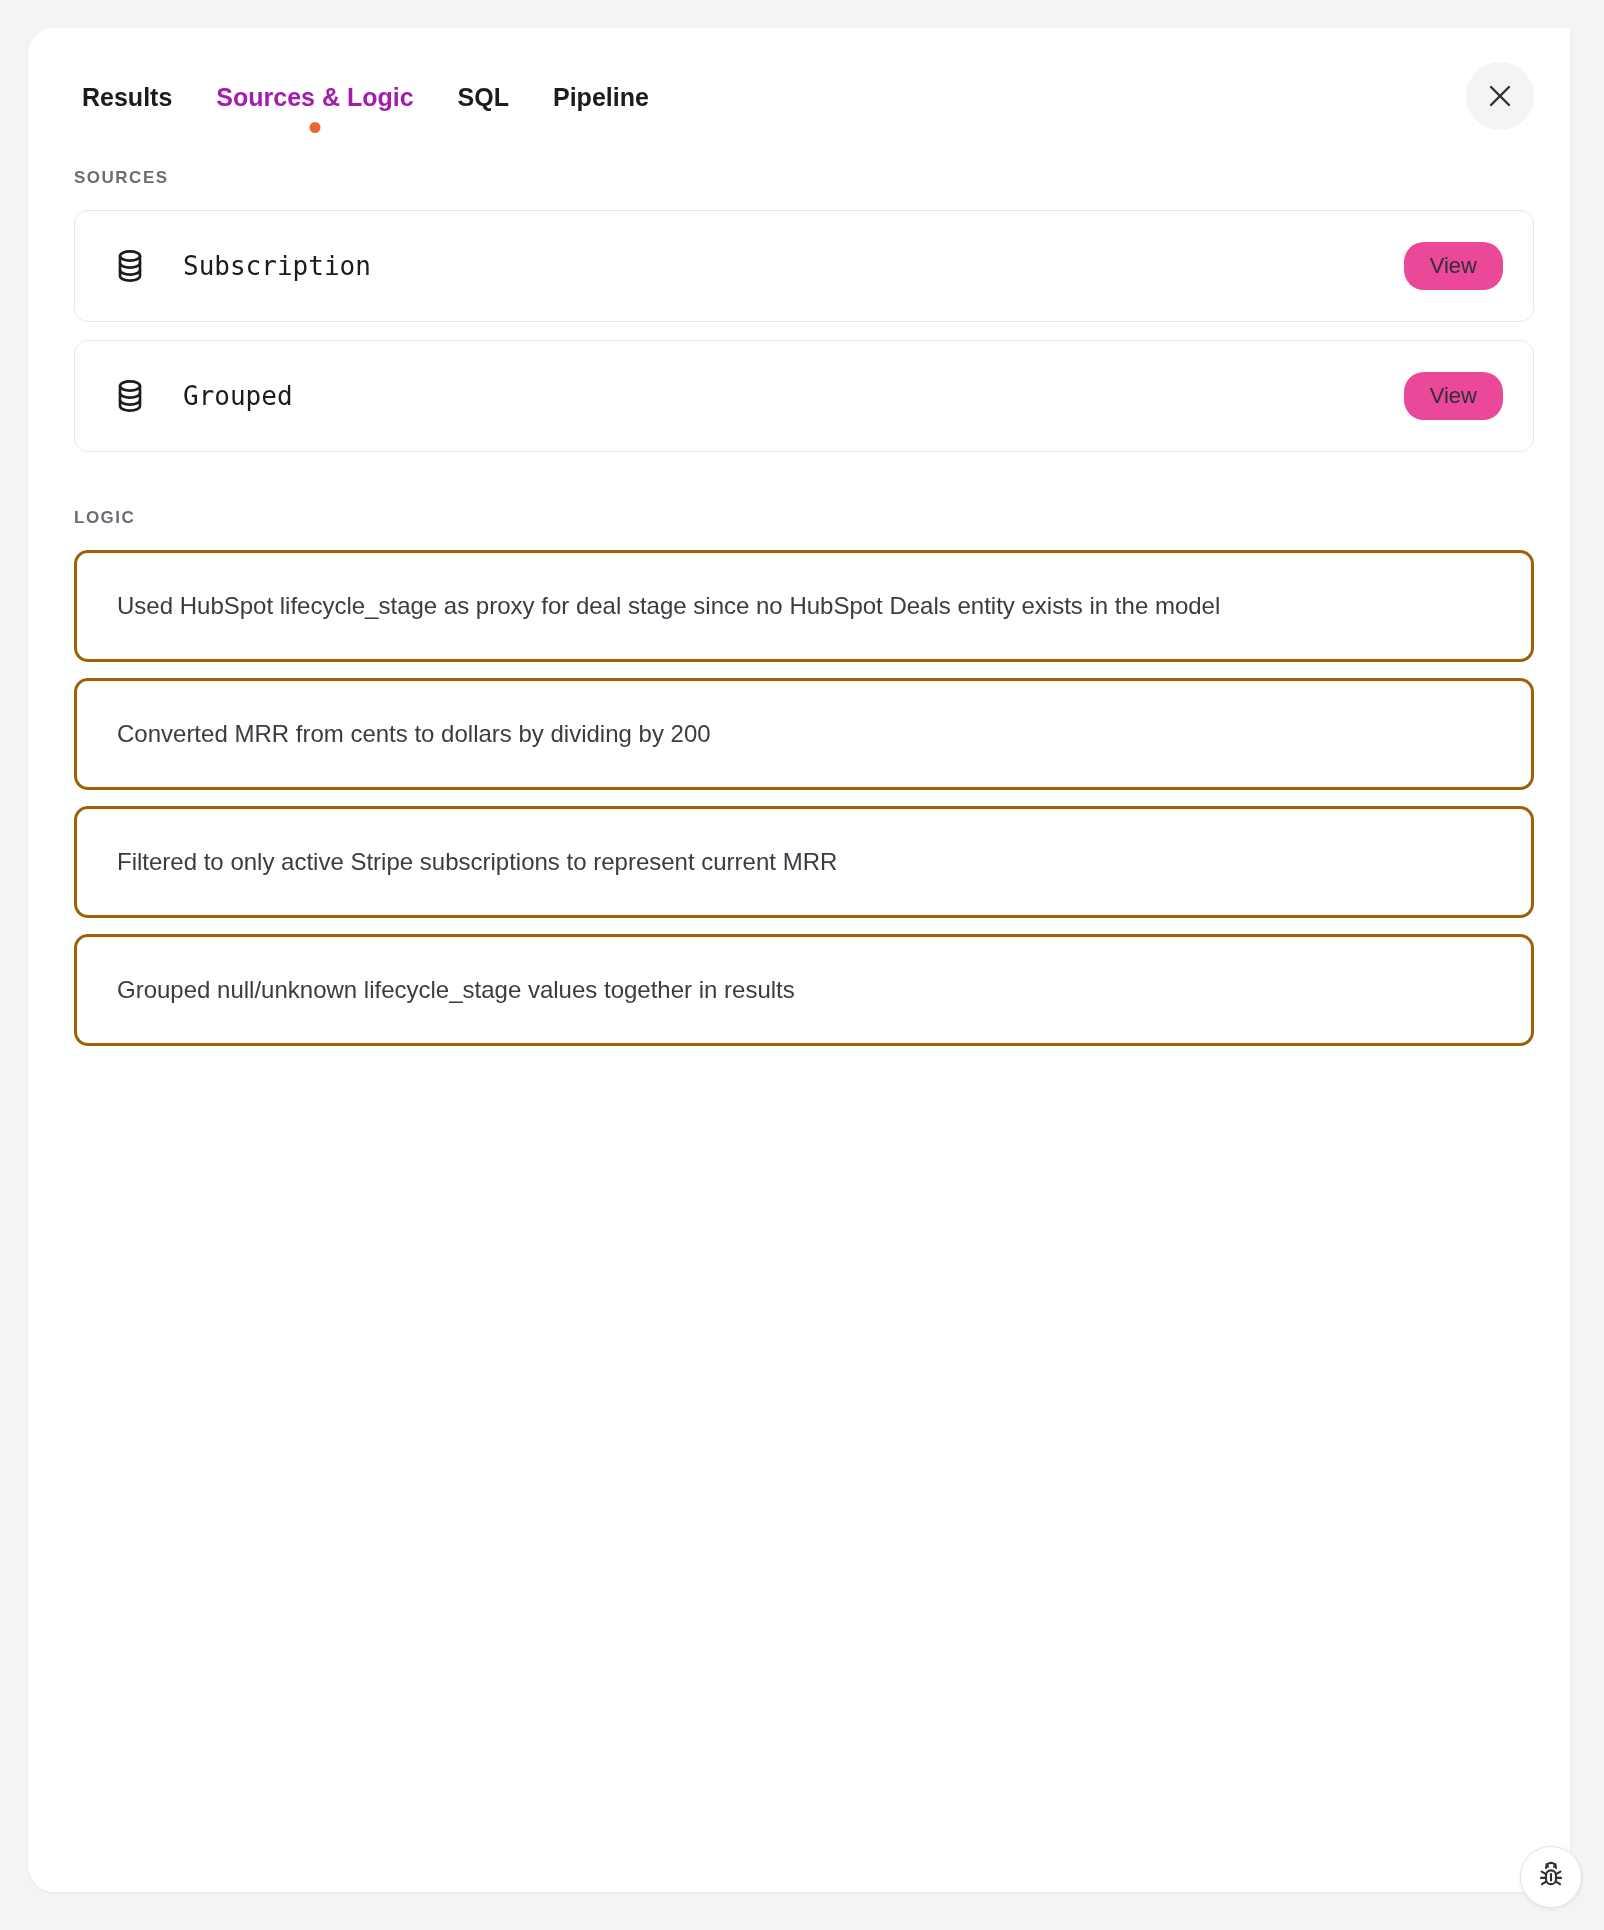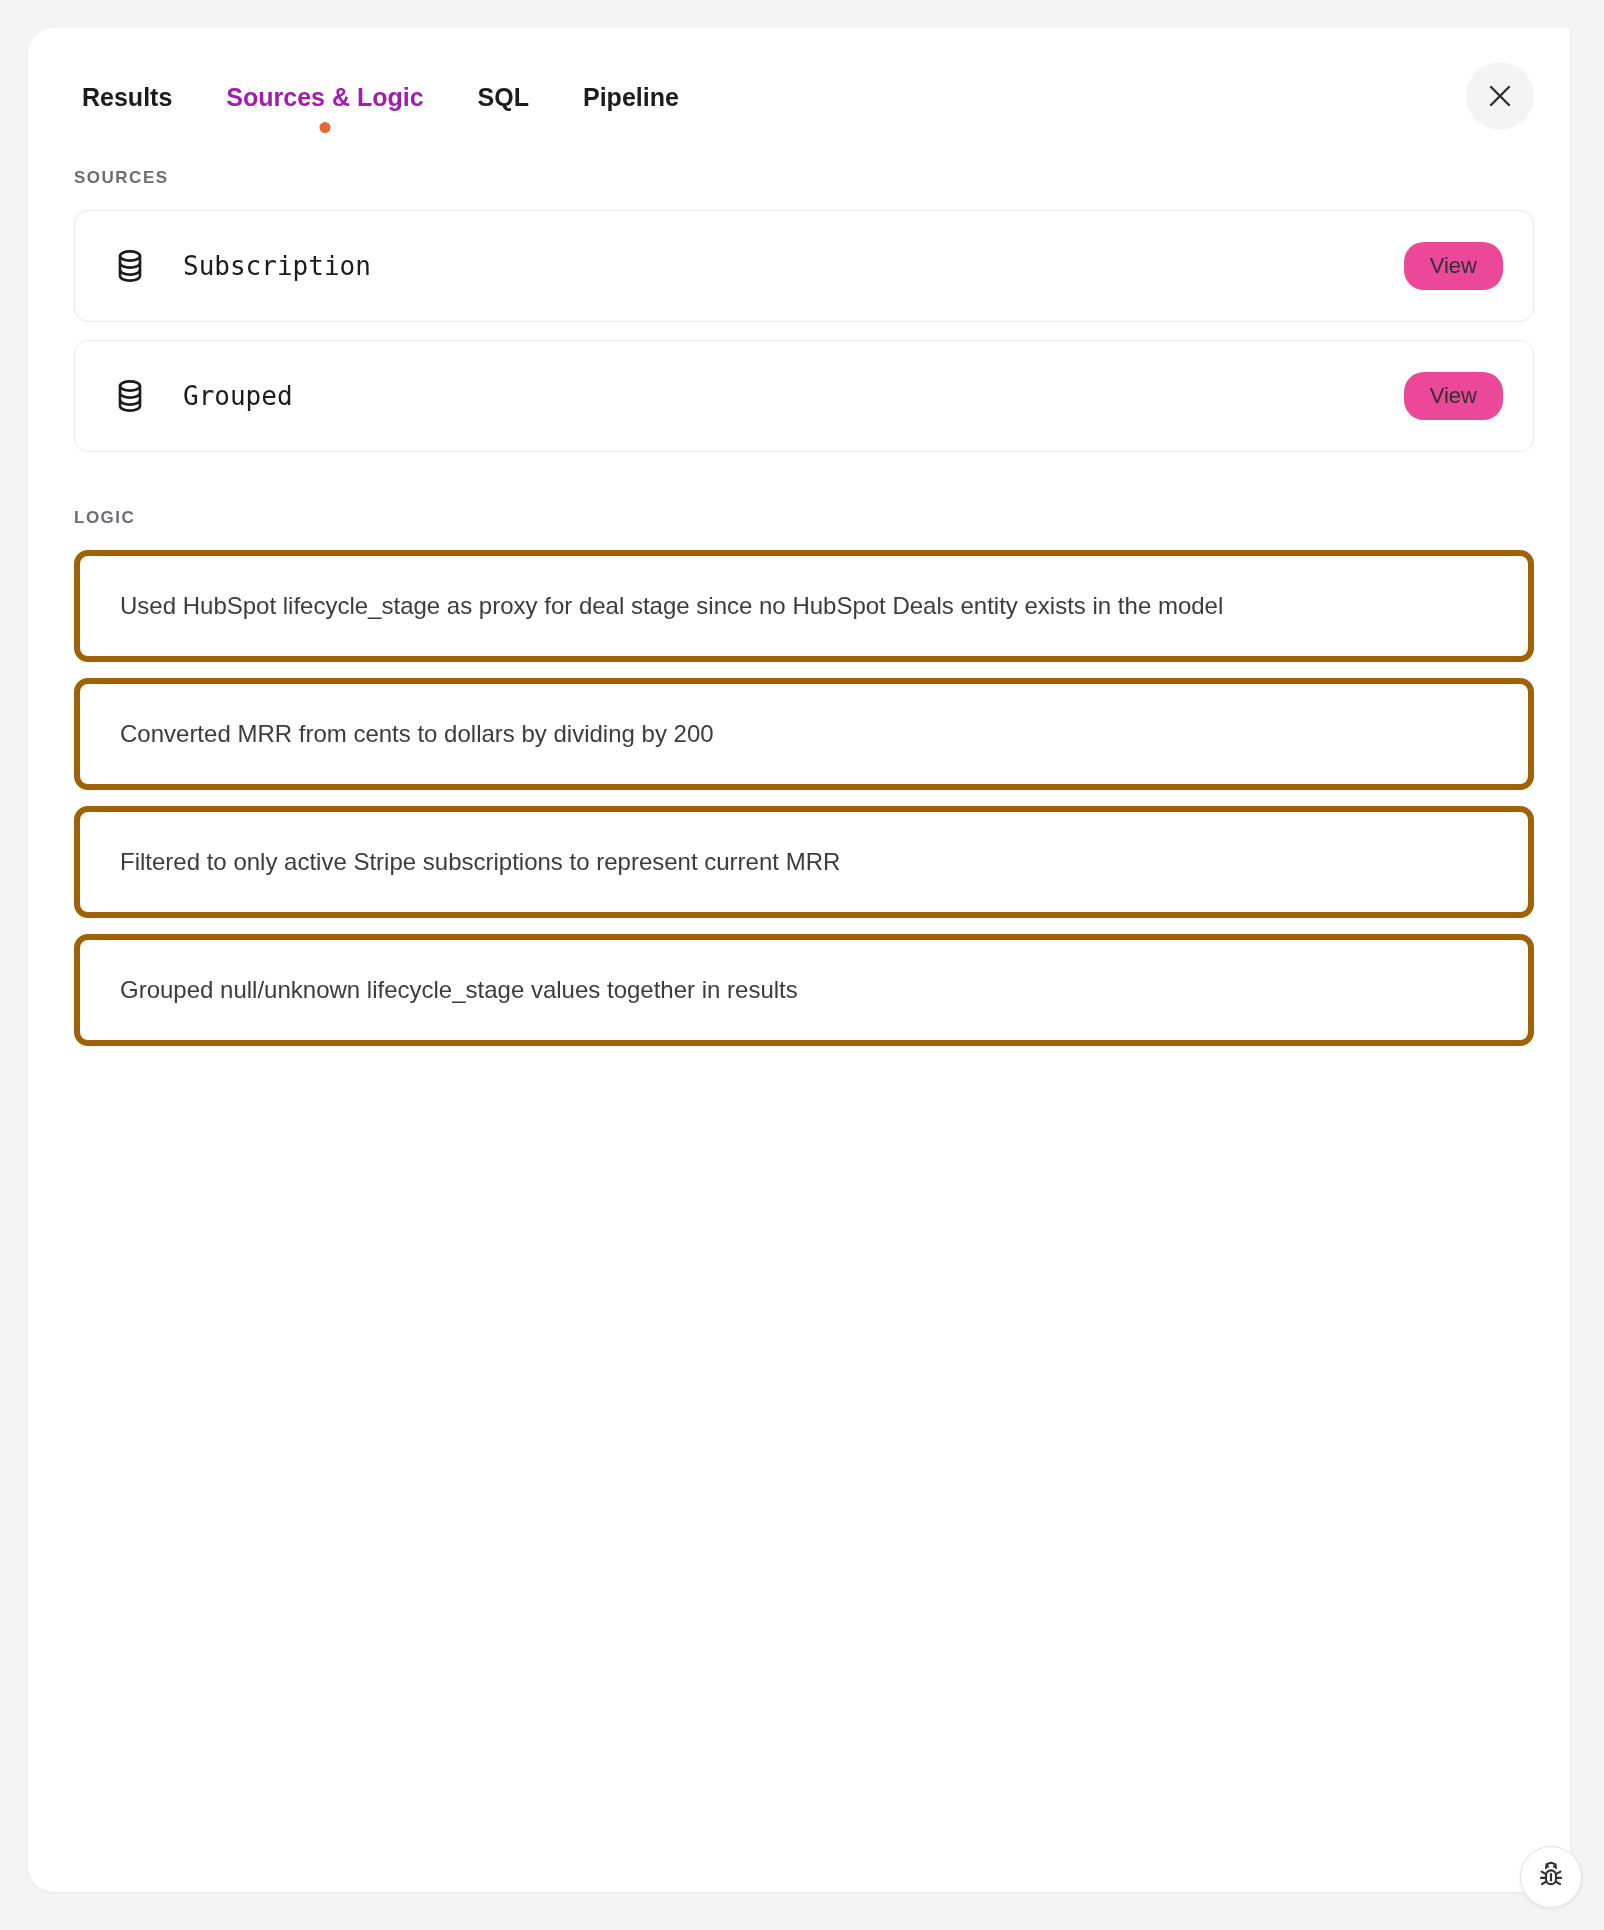--- a/index.html
+++ b/index.html
@@ -33,21 +33,21 @@
     overflow: hidden;
   }
 
   
   .tabbar {
     position: absolute;
     left: 46px;
     top: 48px;
     display: flex;
     align-items: center;
-    gap: 38px;
+    gap: 28px;
   }
 
   .tab {
     position: relative;
     padding: 6px 8px 4px 8px;
     font-size: 25px;
     font-weight: bold;
     color: #1b1b20;
     background: none;
     border: none;
@@ -142,21 +142,21 @@
     border: none;
     border-radius: 20px;
     padding: 11px 26px;
     cursor: pointer;
     line-height: 1.2;
   }
 
   
   .logic-card {
     min-height: 112px;
-    border: 6px solid #a16207;
+    border: 3px solid #a16207;
     border-radius: 14px;
     background: #ffffff;
     display: flex;
     align-items: center;
     padding: 24px 40px;
     margin-bottom: 16px;
     text-align: center;
   }
 
   .logic-text {

